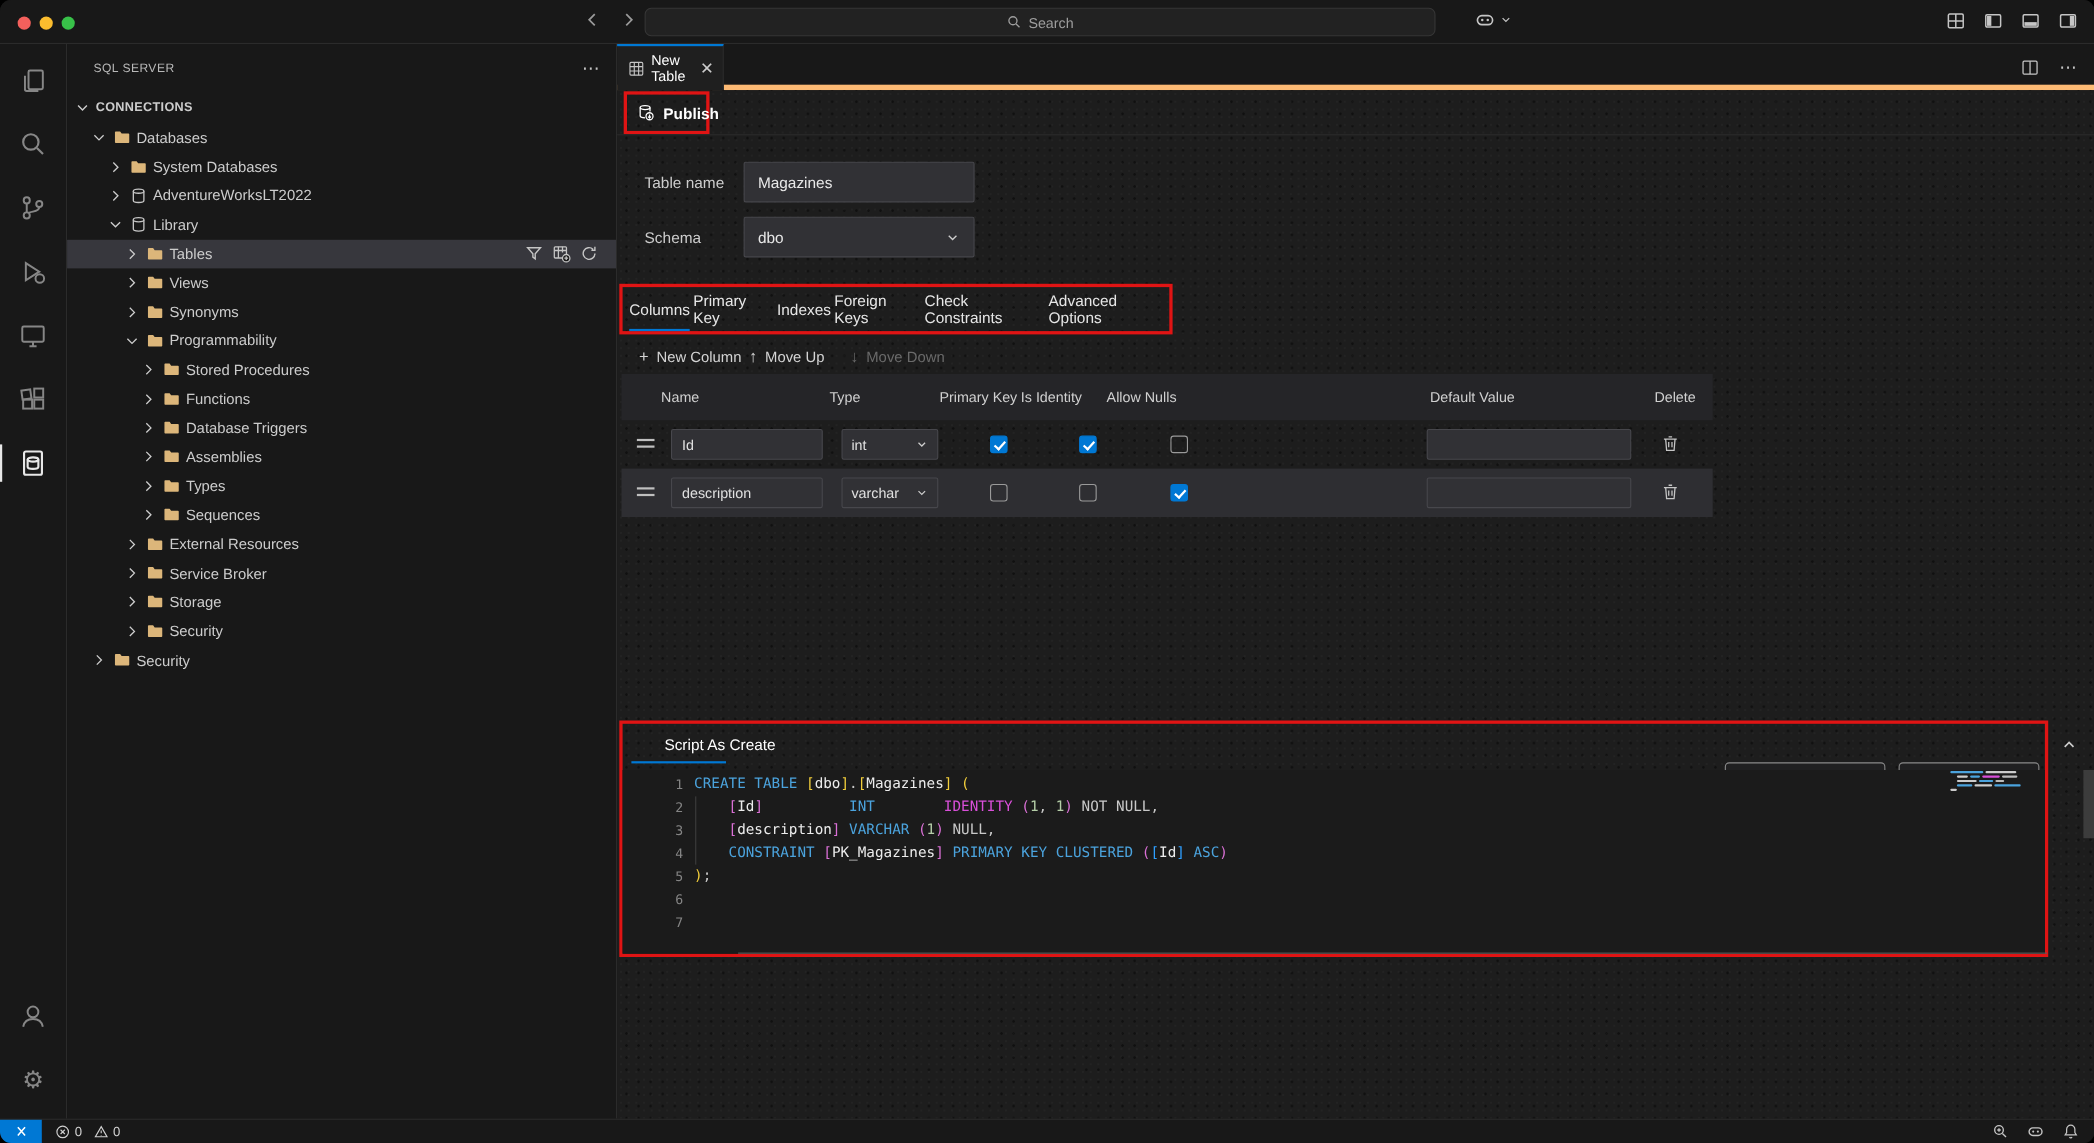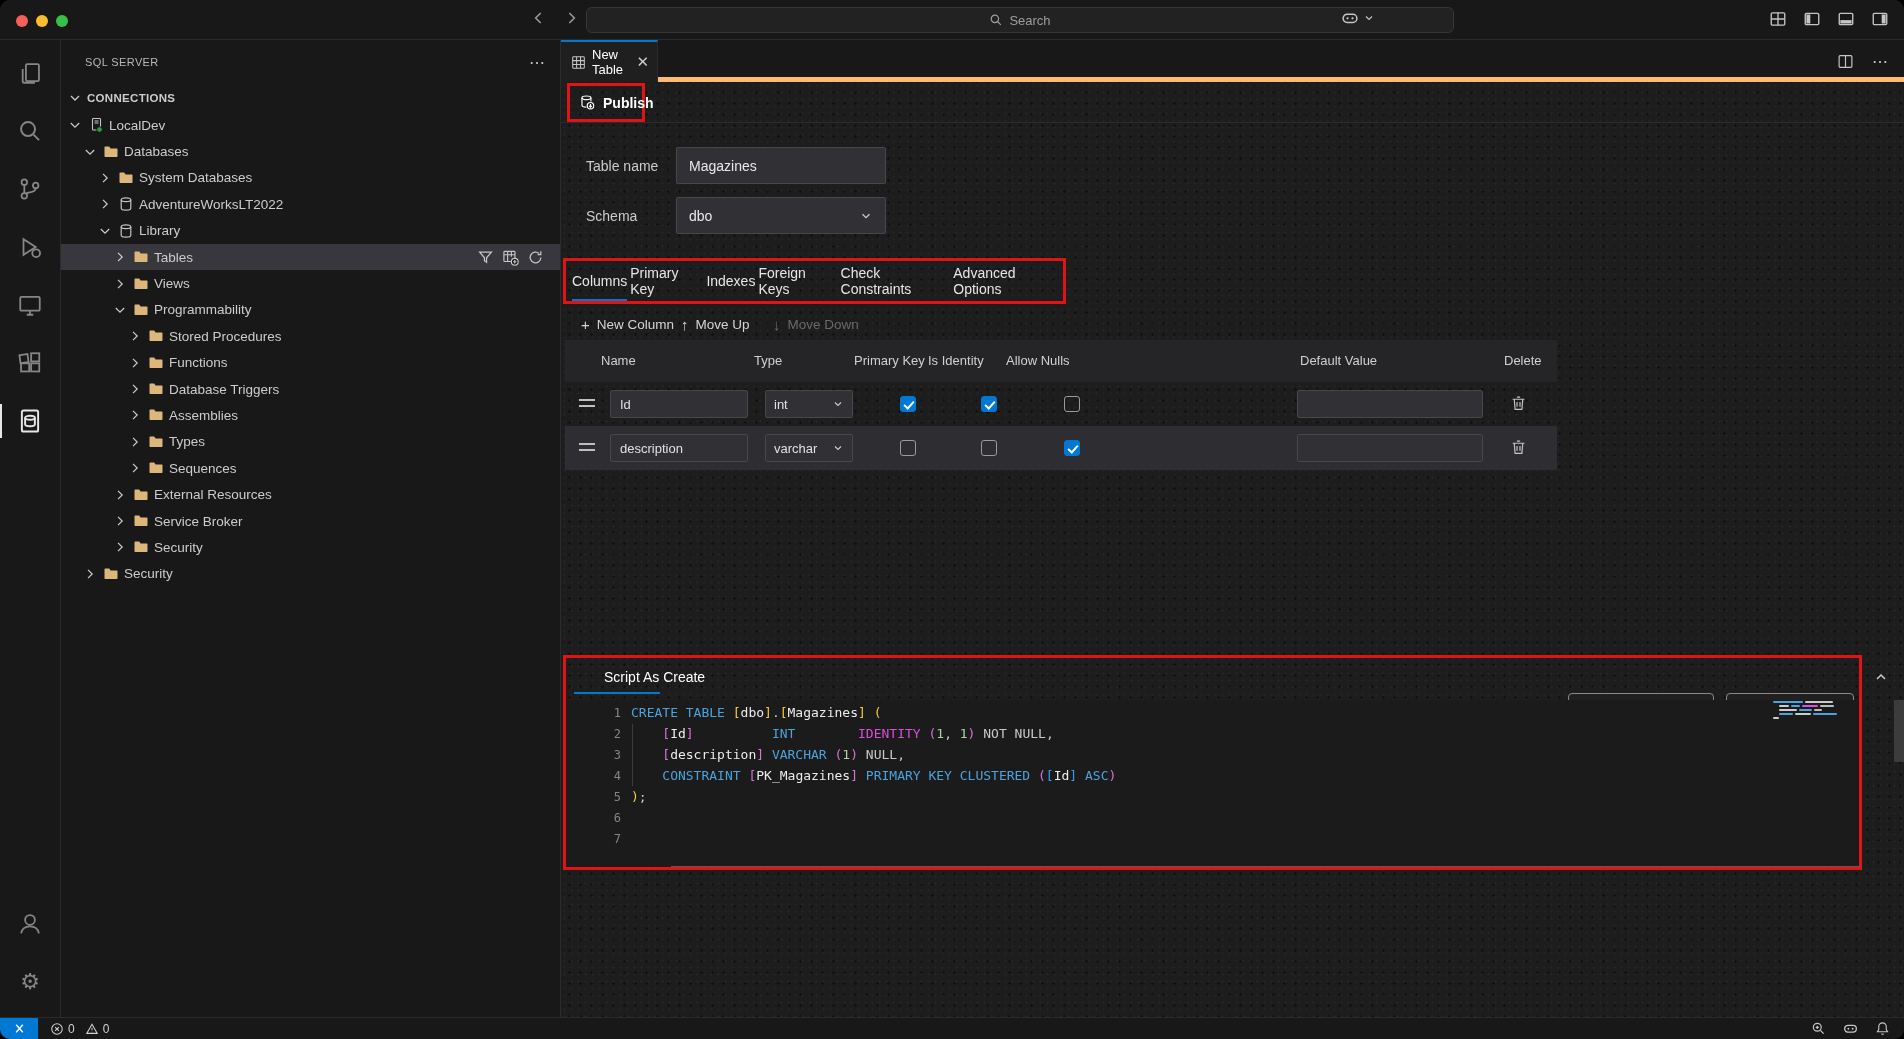--- a/index.html
+++ b/index.html
@@ -5,21 +5,21 @@
   * { margin:0; padding:0; box-sizing:border-box; }
   html,body { width:1904px; height:1039px; background:#000; font-family:"Liberation Sans",sans-serif; }
   .window { position:relative; width:1904px; height:1039px; background:#181818; border-radius:10px; overflow:hidden; }
 
   
   .titlebar { position:relative; height:40px; background:#181818; border-bottom:1px solid #2b2b2b; }
   .traffic { position:absolute; left:16px; top:15px; display:flex; gap:8px; }
   .traffic span { width:12px; height:12px; border-radius:50%; }
   .tl-red{background:#f4605c;} .tl-yellow{background:#fbbd2e;} .tl-green{background:#38c149;}
   .nav-arrows { position:absolute; left:530px; top:9px; display:flex; gap:14px; color:#9a9a9a; }
-  .searchbox { position:absolute; left:586px; top:7px; width:868px; height:26px; background:#222222; border:1px solid #363636; border-radius:6px; display:flex; align-items:center; justify-content:center; gap:6px; color:#9d9d9d; font-size:13px; }
+  .searchbox { position:absolute; left:586px; top:7px; width:719px; height:26px; background:#222222; border:1px solid #363636; border-radius:6px; display:flex; align-items:center; justify-content:center; gap:6px; color:#9d9d9d; font-size:13px; }
   .copilot-tb { position:absolute; left:1340px; top:8px; display:flex; align-items:center; gap:3px; color:#c5c5c5; }
   .tb-right { position:absolute; right:14px; top:9px; display:flex; gap:14px; align-items:center; }
   .tb-icon { width:20px; height:20px; display:flex; align-items:center; justify-content:center; }
 
   
   .main { display:flex; height:977px; }
 
   
   .activitybar { width:61px; background:#181818; border-right:1px solid #2b2b2b; display:flex; flex-direction:column; align-items:center; padding-top:4px; position:relative; }
   .ab-item { width:61px; height:58px; display:flex; align-items:center; justify-content:center; color:#868686; position:relative; }
@@ -260,35 +260,20 @@
       </div>
       <div class="sb-section">
         <span>
             <svg width="16" height="16" viewBox="0 0 16 16" fill="none" stroke="#cccccc" stroke-width="1.3">
               <path d="m4 6 4 4 4-4"></path>
             </svg>
           </span>
         <span>CONNECTIONS</span>
       </div>
       <div id="tree">
-          <div class="tree-item" style="padding-left: 6px;">
-            <span class="chev">
-              <svg width="16" height="16" viewBox="0 0 16 16" fill="none" stroke="#cccccc" stroke-width="1.2">
-                <path d="m3.8 6 4.2 4.2L12.2 6"></path>
-              </svg>
-            </span>
-            <span class="ticon">
-              <svg width="16" height="16" viewBox="0 0 16 16" fill="none" stroke="#c5c5c5" stroke-width="1.1">
-                <rect x="4.5" y="1.5" width="8" height="11.5" rx="0.8"></rect>
-                <path d="M6.5 4h4M6.5 6h4"></path>
-                <circle cx="11.5" cy="12.5" r="2.8" fill="#2ea043" stroke="#181818" stroke-width="1"></circle>
-              </svg>
-            </span>
-            <span class="lbl">LocalDev</span>
-          </div>
           <div class="tree-item" style="padding-left: 21px;">
             <span class="chev">
               <svg width="16" height="16" viewBox="0 0 16 16" fill="none" stroke="#cccccc" stroke-width="1.2">
                 <path d="m3.8 6 4.2 4.2L12.2 6"></path>
               </svg>
             </span>
             <span class="ticon">
               <svg width="16" height="16" viewBox="0 0 16 16">
                 <path d="M1.5 3.2c0-.4.3-.7.7-.7h4l1.4 1.9h6.2c.4 0 .7.3.7.7v7.2c0 .4-.3.7-.7.7H2.2c-.4 0-.7-.3-.7-.7z" fill="#dcb67a"></path>
               </svg>
@@ -378,20 +363,33 @@
             <span class="ticon">
               <svg width="16" height="16" viewBox="0 0 16 16">
                 <path d="M1.5 3.2c0-.4.3-.7.7-.7h4l1.4 1.9h6.2c.4 0 .7.3.7.7v7.2c0 .4-.3.7-.7.7H2.2c-.4 0-.7-.3-.7-.7z" fill="#dcb67a"></path>
               </svg>
             </span>
             <span class="lbl">Views</span>
           </div>
           <div class="tree-item" style="padding-left: 51px;">
             <span class="chev">
               <svg width="16" height="16" viewBox="0 0 16 16" fill="none" stroke="#cccccc" stroke-width="1.2">
+                <path d="m6 3.8 4.2 4.2L6 12.2"></path>
+              </svg>
+            </span>
+            <span class="ticon">
+              <svg width="16" height="16" viewBox="0 0 16 16">
+                <path d="M1.5 3.2c0-.4.3-.7.7-.7h4l1.4 1.9h6.2c.4 0 .7.3.7.7v7.2c0 .4-.3.7-.7.7H2.2c-.4 0-.7-.3-.7-.7z" fill="#dcb67a"></path>
+              </svg>
+            </span>
+            <span class="lbl">Synonyms</span>
+          </div>
+          <div class="tree-item" style="padding-left: 51px;">
+            <span class="chev">
+              <svg width="16" height="16" viewBox="0 0 16 16" fill="none" stroke="#cccccc" stroke-width="1.2">
                 <path d="m3.8 6 4.2 4.2L12.2 6"></path>
               </svg>
             </span>
             <span class="ticon">
               <svg width="16" height="16" viewBox="0 0 16 16">
                 <path d="M1.5 3.2c0-.4.3-.7.7-.7h4l1.4 1.9h6.2c.4 0 .7.3.7.7v7.2c0 .4-.3.7-.7.7H2.2c-.4 0-.7-.3-.7-.7z" fill="#dcb67a"></path>
               </svg>
             </span>
             <span class="lbl">Programmability</span>
           </div>
@@ -491,20 +489,33 @@
               <svg width="16" height="16" viewBox="0 0 16 16" fill="none" stroke="#cccccc" stroke-width="1.2">
                 <path d="m6 3.8 4.2 4.2L6 12.2"></path>
               </svg>
             </span>
             <span class="ticon">
               <svg width="16" height="16" viewBox="0 0 16 16">
                 <path d="M1.5 3.2c0-.4.3-.7.7-.7h4l1.4 1.9h6.2c.4 0 .7.3.7.7v7.2c0 .4-.3.7-.7.7H2.2c-.4 0-.7-.3-.7-.7z" fill="#dcb67a"></path>
               </svg>
             </span>
             <span class="lbl">Service Broker</span>
+          </div>
+          <div class="tree-item" style="padding-left: 51px;">
+            <span class="chev">
+              <svg width="16" height="16" viewBox="0 0 16 16" fill="none" stroke="#cccccc" stroke-width="1.2">
+                <path d="m6 3.8 4.2 4.2L6 12.2"></path>
+              </svg>
+            </span>
+            <span class="ticon">
+              <svg width="16" height="16" viewBox="0 0 16 16">
+                <path d="M1.5 3.2c0-.4.3-.7.7-.7h4l1.4 1.9h6.2c.4 0 .7.3.7.7v7.2c0 .4-.3.7-.7.7H2.2c-.4 0-.7-.3-.7-.7z" fill="#dcb67a"></path>
+              </svg>
+            </span>
+            <span class="lbl">Storage</span>
           </div>
           <div class="tree-item" style="padding-left: 51px;">
             <span class="chev">
               <svg width="16" height="16" viewBox="0 0 16 16" fill="none" stroke="#cccccc" stroke-width="1.2">
                 <path d="m6 3.8 4.2 4.2L6 12.2"></path>
               </svg>
             </span>
             <span class="ticon">
               <svg width="16" height="16" viewBox="0 0 16 16">
                 <path d="M1.5 3.2c0-.4.3-.7.7-.7h4l1.4 1.9h6.2c.4 0 .7.3.7.7v7.2c0 .4-.3.7-.7.7H2.2c-.4 0-.7-.3-.7-.7z" fill="#dcb67a"></path>

